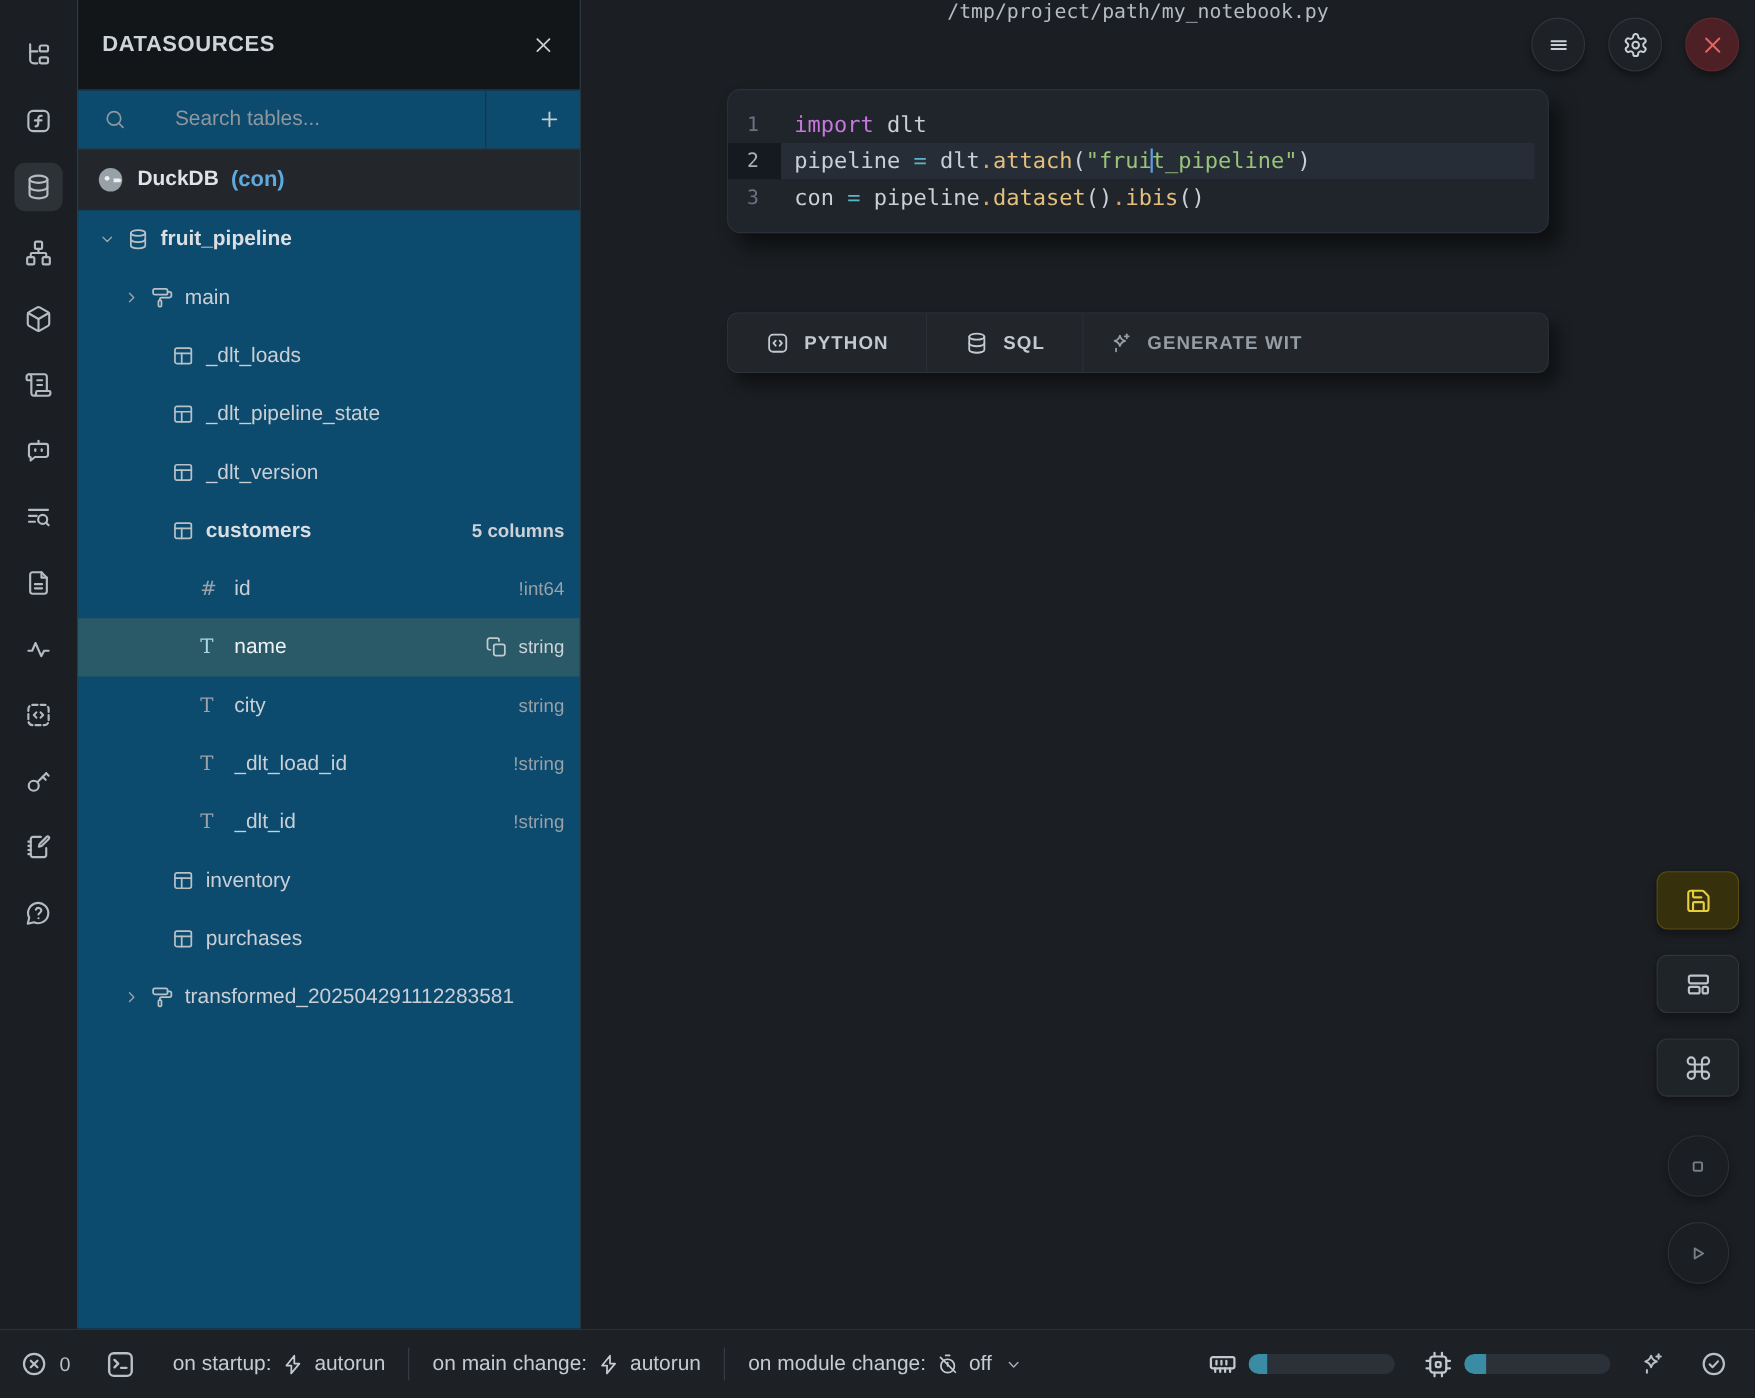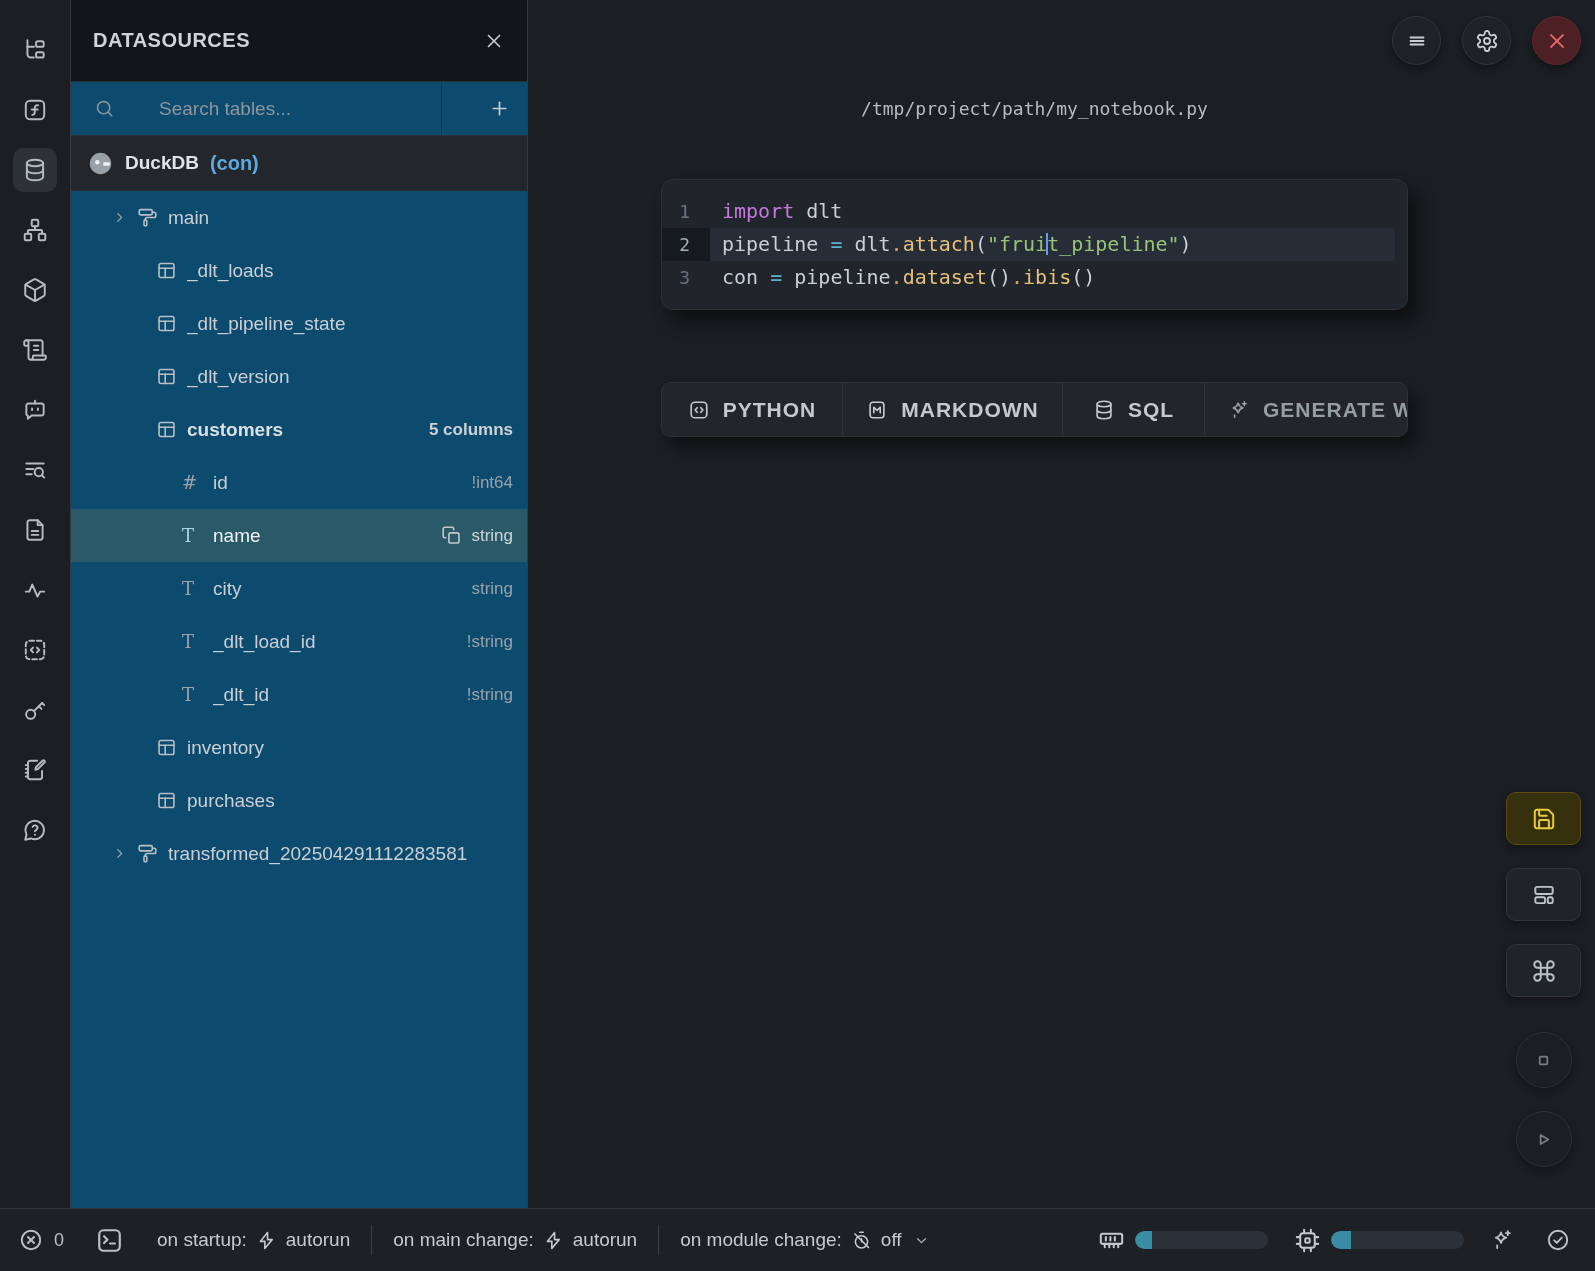--- a/index.html
+++ b/index.html
@@ -62,21 +62,21 @@
   
   .main { flex:1; position:relative; background:#1b1e22; }
   .top-actions { position:absolute; top:16px; right:14px; display:flex; gap:21px; }
   .circle-btn { width:49px; height:49px; border-radius:50%; background:#1e2227; border:1px solid #31363c;
                 color:#c9cfd5; display:flex; align-items:center; justify-content:center; cursor:pointer;
                 box-shadow:0 4px 7px rgba(0,0,0,.35); }
   .circle-btn .icon { width:24px; height:24px; }
   .circle-btn.danger { background:var(--close-bg,#4d2026); border-color:#5e2930; color:var(--close-ic,#e06565); }
 
   .content { width:747px; margin-left:133px; }
-  .file-path { margin-top:98px; text-align:center; font-family:"DejaVu Sans Mono", monospace; font-size:18px; color:#b5bcc3; }
+  .file-path { text-align:center; font-family:"DejaVu Sans Mono", monospace; font-size:18px; color:#b5bcc3; }
 
   .editor { margin-top:60px; background:#20252c; border:1px solid #2b313a; border-radius:12px; padding:15px 0;
             font-family:"DejaVu Sans Mono", monospace; font-size:20px; line-height:33px;
             box-shadow:10px 12px 16px rgba(0,0,0,.5); }
   .eline { display:flex; height:33px; align-items:center; }
   .lnum { width:48px; padding-right:20px; text-align:right; color:var(--lnum,#6b7380); flex:0 0 auto; font-size:18px;
           height:33px; line-height:33px; }
   .ecode { flex:1; white-space:pre; padding-left:12px; height:33px; line-height:33px; margin-right:12px; border-radius:2px; }
   .eline.active .lnum { background:#151a20; color:var(--lnuma,#a6aeb6); }
   .eline.active .ecode { background:#272d37; }
@@ -85,21 +85,21 @@
   .tk-op { color:var(--op,#5fb3c9); }
   .tk-dot { color:var(--dot,#d8a35c); }
   .tk-fn { color:var(--fn,#e5c07b); }
   .tk-pu { color:var(--pu,#c9cfd6); }
   .tk-st { color:var(--st,#98c379); }
   .cursor { display:inline-block; width:2px; height:22px; background:var(--cur,#5f9fe8); vertical-align:-4px; margin:0 -1px; }
 
   .cell-buttons { margin-top:72px; display:flex; width:747px; border:1px solid #2e333a; border-radius:10px;
                   overflow:hidden; box-shadow:8px 10px 14px rgba(0,0,0,.45); background:#22262b; }
   .cbtn { height:53px; background:#22262b; border:none; border-right:1px solid #2e333a; color:#c3c9cf;
-          display:flex; align-items:center; justify-content:center; gap:13px; font-size:21px; font-weight:bold;
+          display:flex; align-items:center; justify-content:center; gap:13px; font-size:17px; font-weight:bold;
           letter-spacing:1px; cursor:pointer; white-space:nowrap; overflow:hidden;
           font-family:"Liberation Sans", sans-serif; }
   .cbtn:last-child { border-right:none; }
   .cbtn .icon { width:22px; height:22px; flex:0 0 auto; }
   .cbtn.dim { color:#959da5; }
 
   .side-controls { position:absolute; right:14px; top:792px; display:flex; flex-direction:column; align-items:center; gap:23px; }
   .sq-btn { width:75px; height:53px; border-radius:10px; background:#1f2429; border:1px solid #30353b; color:#bcc3c9;
             display:flex; align-items:center; justify-content:center; cursor:pointer; box-shadow:0 4px 8px rgba(0,0,0,.35); }
   .sq-btn .icon { width:26px; height:26px; }
@@ -310,20 +310,36 @@
             <svg viewBox="0 0 24 24">
               <circle cx="12" cy="12" r="9.5" fill="#99a1a8"></circle>
               <circle cx="9.2" cy="10.8" r="2" fill="#eef1f3"></circle>
               <path d="M14.5 10.9h4.5a1.5 1.5 0 0 1 0 3h-4.5z" fill="#eef1f3"></path>
             </svg>
           </span>
         <span class="conn-name">DuckDB</span>
         <span class="conn-var">(con)</span>
       </div>
       <div class="tree" id="tree">
+          <div class="trow bold">
+            <span class="ind" style="width:18px"></span>
+            <span class="chev">
+              <svg viewBox="0 0 24 24" fill="none" stroke="currentColor" stroke-width="1.8" stroke-linecap="round" stroke-linejoin="round">
+                <path d="m6.5 9.5 5.5 5.5 5.5-5.5"></path>
+              </svg>
+            </span>
+            <span class="ticon">
+              <svg viewBox="0 0 24 24" fill="none" stroke="currentColor" stroke-width="1.8" stroke-linecap="round" stroke-linejoin="round">
+                <ellipse cx="12" cy="5.5" rx="7.5" ry="3"></ellipse>
+                <path d="M4.5 5.5v13c0 1.66 3.36 3 7.5 3s7.5-1.34 7.5-3v-13"></path>
+                <path d="M4.5 12c0 1.66 3.36 3 7.5 3s7.5-1.34 7.5-3"></path>
+              </svg>
+            </span>
+            <span class="tlabel">fruit_pipeline</span>
+          </div>
           <div class="trow">
             <span class="ind" style="width:40px"></span>
             <span class="chev">
               <svg viewBox="0 0 24 24" fill="none" stroke="currentColor" stroke-width="1.8" stroke-linecap="round" stroke-linejoin="round">
                 <path d="m9.5 6.5 5.5 5.5-5.5 5.5"></path>
               </svg>
             </span>
             <span class="ticon">
               <svg viewBox="0 0 24 24" fill="none" stroke="currentColor" stroke-width="1.8" stroke-linecap="round" stroke-linejoin="round">
                 <rect x="2.5" y="3" width="15" height="6" rx="1.8"></rect>
@@ -502,29 +518,20 @@
         <div class="cell-buttons" id="cell-buttons">
             <button class="cbtn" style="flex:0 0 181px">
               <span class="icon">
                 <svg viewBox="0 0 24 24" fill="none" stroke="currentColor" stroke-width="1.8" stroke-linecap="round" stroke-linejoin="round">
                   <rect x="3.5" y="3.5" width="17" height="17" rx="4"></rect>
                   <path d="m10 9.5-2.2 2.5L10 14.5"></path>
                   <path d="m14 9.5 2.2 2.5L14 14.5"></path>
                 </svg>
               </span>
               <span>PYTHON</span>
-            </button>
-            <button class="cbtn" style="flex:0 0 220px">
-              <span class="icon">
-                <svg viewBox="0 0 24 24" fill="none" stroke="currentColor" stroke-width="1.8" stroke-linecap="round" stroke-linejoin="round">
-                  <rect x="4.5" y="3.5" width="15" height="17" rx="3"></rect>
-                  <path d="M8.5 15V9l3.5 3.5L15.5 9v6"></path>
-                </svg>
-              </span>
-              <span>MARKDOWN</span>
             </button>
             <button class="cbtn" style="flex:0 0 142px">
               <span class="icon">
                 <svg viewBox="0 0 24 24" fill="none" stroke="currentColor" stroke-width="1.8" stroke-linecap="round" stroke-linejoin="round">
                   <ellipse cx="12" cy="5.5" rx="7.5" ry="3"></ellipse>
                   <path d="M4.5 5.5v13c0 1.66 3.36 3 7.5 3s7.5-1.34 7.5-3v-13"></path>
                   <path d="M4.5 12c0 1.66 3.36 3 7.5 3s7.5-1.34 7.5-3"></path>
                 </svg>
               </span>
               <span>SQL</span>

